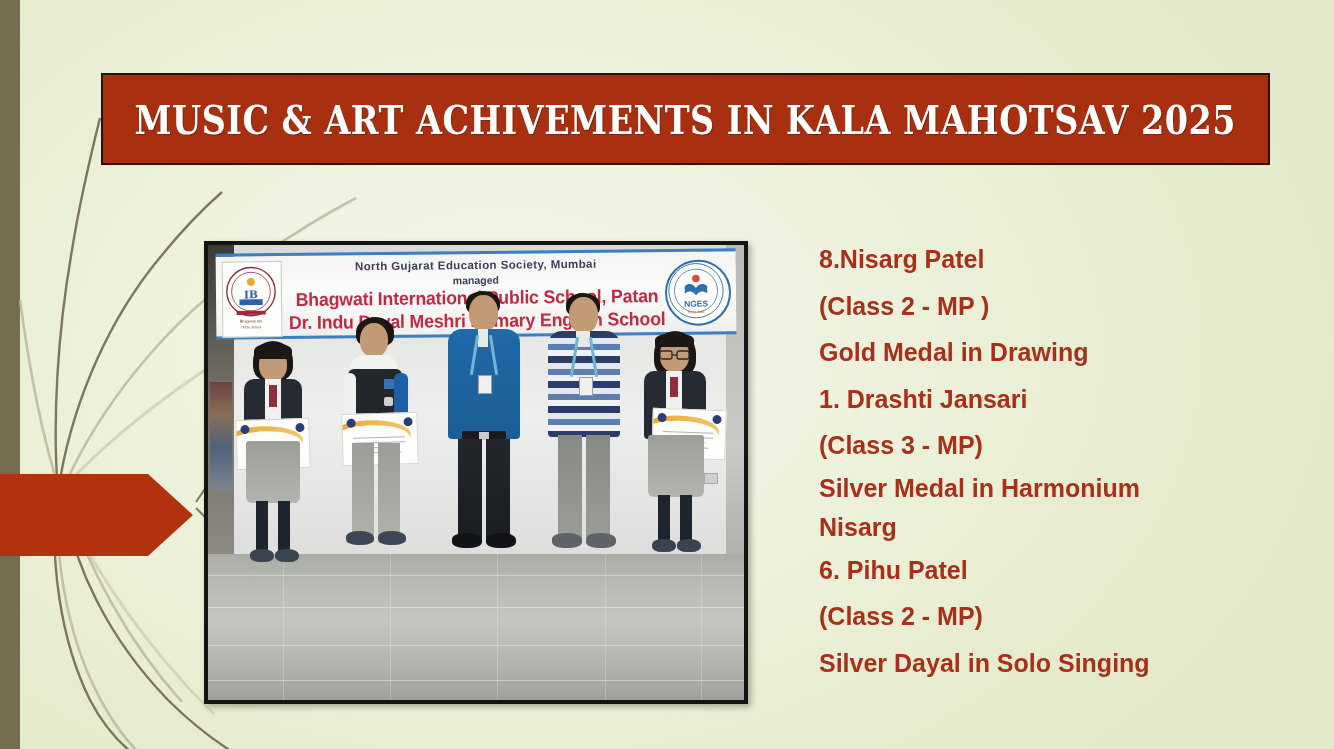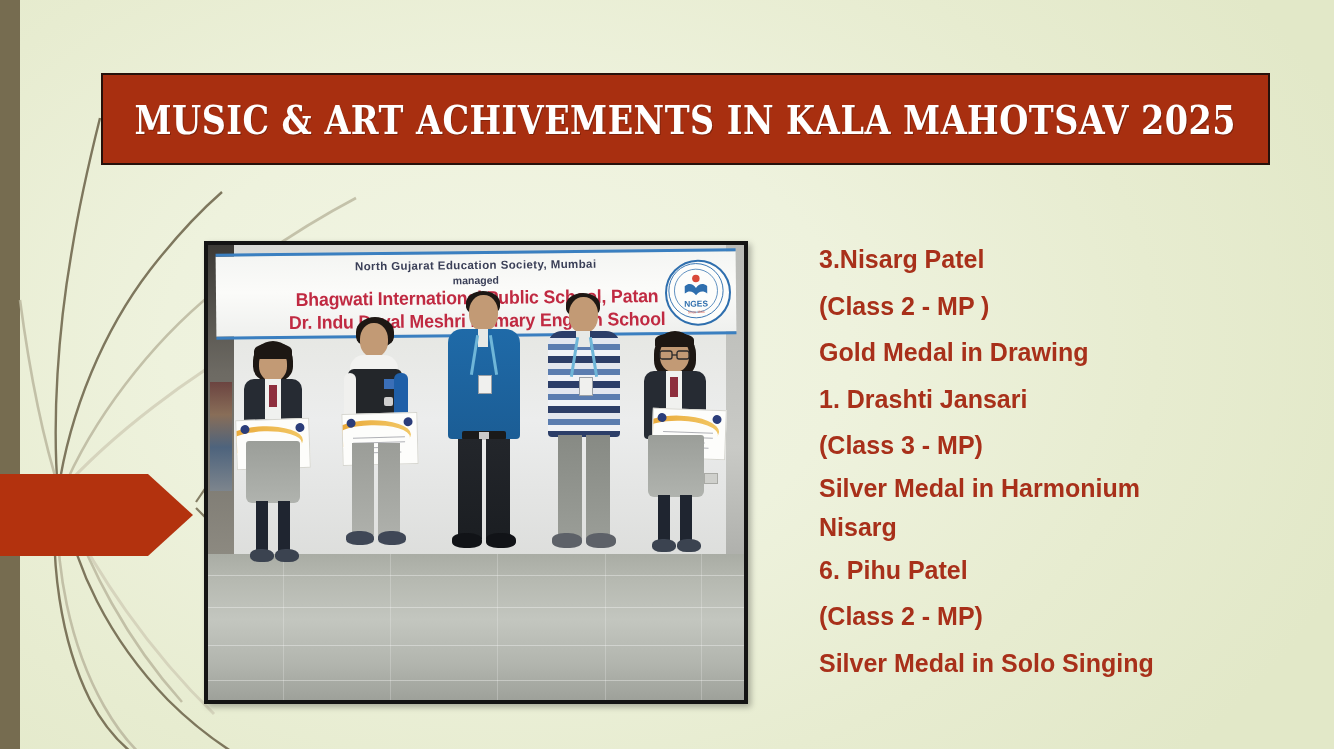--- a/index.html
+++ b/index.html
@@ -339,20 +339,32 @@
         <div class="floor-line" style="top:62%"></div>
         <div class="floor-line" style="top:86%"></div>
         <div class="floor-vline" style="left:14%"></div>
         <div class="floor-vline" style="left:34%"></div>
         <div class="floor-vline" style="left:54%"></div>
         <div class="floor-vline" style="left:74%"></div>
         <div class="floor-vline" style="left:92%"></div>
       </div>
 
       <div class="banner">
+        <div class="banner-logo-left">
+          <svg viewBox="0 0 58 74" width="56" height="72">
+            <circle cx="29" cy="30" r="25" fill="none" stroke="#8d2a3c" stroke-width="1.4"></circle>
+            <circle cx="29" cy="30" r="20" fill="none" stroke="#8d2a3c" stroke-width="0.8"></circle>
+            <circle cx="29" cy="20" r="4" fill="#e8a92c"></circle>
+            <path d="M17,38 L41,38 L41,44 L17,44 Z" fill="#2f5fa8"></path>
+            <text x="29" y="37" font-size="11" font-family="DejaVu Serif, serif" fill="#2f5fa8" text-anchor="middle" font-weight="bold">IB</text>
+            <path d="M14,50 h30 v4 h-30 z" fill="#a7253a"></path>
+            <text x="29" y="62" font-size="4" fill="#6b4a2a" text-anchor="middle">Bhagwati Intl.</text>
+            <text x="29" y="68" font-size="3.4" fill="#6b4a2a" text-anchor="middle">Public School</text>
+          </svg>
+        </div>
         <div class="banner-title1">North Gujarat Education Society, Mumbai</div>
         <div class="banner-title2">managed</div>
         <div class="banner-title3">Bhagwati International Public School, Patan</div>
         <div class="banner-title4">Dr. Indu Dayal Meshri Primary English School</div>
         <div class="banner-logo-right">
           <svg viewBox="0 0 62 62" width="58" height="58">
             <circle cx="31" cy="31" r="29" fill="none" stroke="#2f6fae" stroke-width="1"></circle>
             <circle cx="31" cy="31" r="23" fill="none" stroke="#2f6fae" stroke-width="0.8"></circle>
             <circle cx="31" cy="18" r="4" fill="#d94a3a"></circle>
             <path d="M19,26 C24,22 28,24 31,28 C34,24 38,22 43,26 L43,34 C38,30 34,32 31,36 C28,32 24,30 19,34 Z" fill="#2f6fae"></path>
@@ -467,24 +479,24 @@
         <div class="torso" style="left:12px; top:104px; width:56px; height:62px; background:linear-gradient(180deg,#9b9e99,#b0b3ae); border-radius:3px 3px 6px 6px;"></div>
         <div class="leg" style="left:22px; top:164px; width:12px; height:48px; background:#1f2530;"></div>
         <div class="leg" style="left:44px; top:164px; width:12px; height:48px; background:#1f2530;"></div>
         <div class="shoe" style="left:16px; top:208px; width:24px; height:13px; background:#3b4350;"></div>
         <div class="shoe" style="left:41px; top:208px; width:24px; height:13px; background:#3b4350;"></div>
       </div>
     </div>
   </div>
 
   <div class="ach-list">
-    <div class="ach-line">3.Nisarg Patel</div>
+    <div class="ach-line">8.Nisarg Patel</div>
     <div class="ach-line">(Class 2 - MP )</div>
     <div class="ach-line">Gold Medal in Drawing</div>
     <div class="ach-line">1. Drashti Jansari</div>
     <div class="ach-line">(Class 3 - MP)</div>
     <div class="ach-line wrap">Silver Medal in Harmonium Nisarg</div>
     <div class="ach-line">6. Pihu Patel</div>
     <div class="ach-line">(Class 2 - MP)</div>
-    <div class="ach-line">Silver Medal in Solo Singing</div>
+    <div class="ach-line">Silver Dayal in Solo Singing</div>
   </div>
 
 </div>
 
 </body></html>

